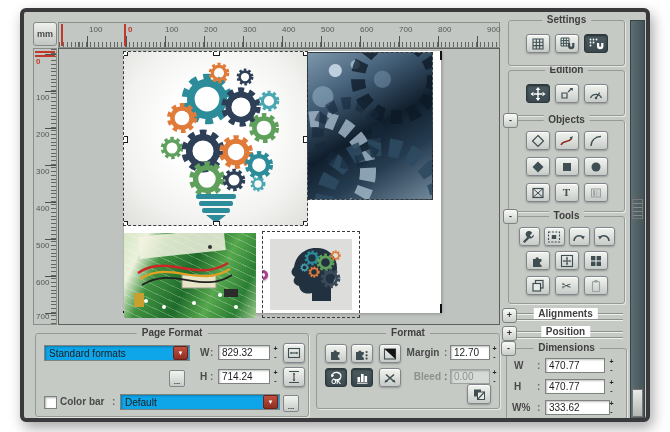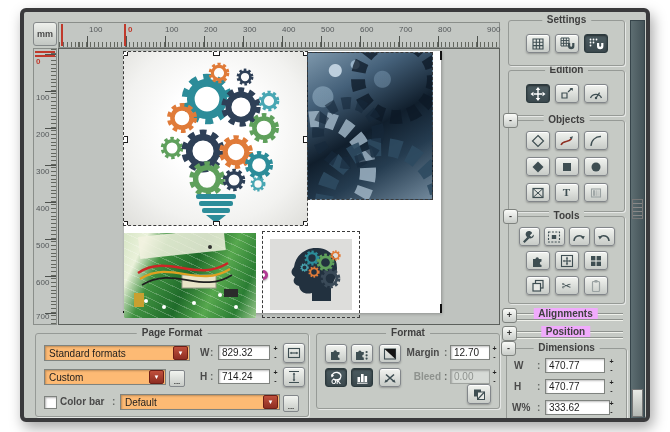--- a/index.html
+++ b/index.html
@@ -53,42 +53,42 @@
   
   .gb{position:absolute;border:1px solid #969a96;border-radius:3px;box-shadow:1px 1px 0 rgba(255,255,255,.55);}
   .gb .gbtitle{position:absolute;top:-7px;left:50%;transform:translateX(-50%);background:#c6cac5;padding:0 5px;
                font:bold 10px "Liberation Sans",sans-serif;color:#3f3f3f;white-space:nowrap;}
   .colbtn{position:absolute;left:-6px;top:-8px;width:13px;height:13px;border:1px solid #7e827e;border-radius:3px;
           background:linear-gradient(#fafbf8,#c8ccc8);font:bold 9px "Liberation Sans",sans-serif;color:#333;
           display:flex;align-items:center;justify-content:center;line-height:1;cursor:pointer;}
   .cheader{position:absolute;height:14px;}
   .cheader::before{content:"";position:absolute;left:4px;right:0;top:5px;height:1px;background:#8e928e;
                    box-shadow:0 1px 0 #eef0ea,0 6px 0 #8e928e,0 7px 0 #eef0ea;}
-  .cheader .gbtitle{position:absolute;top:0;left:50%;transform:translateX(-50%);background:#f0abfc;padding:0 5px;
+  .cheader .gbtitle{position:absolute;top:0;left:50%;transform:translateX(-50%);background:#ffffff;padding:0 5px;
                     font:bold 10px "Liberation Sans",sans-serif;color:#3f3f3f;z-index:1;}
   .cheader .colbtn{top:0;}
   .brow{position:absolute;left:0;width:100%;display:flex;justify-content:center;gap:5px;}
   
   .ibtn{width:24px;height:19px;border:1px solid #82868a;border-radius:3px;background:linear-gradient(#f2f4f0,#c7cbc7);
         box-shadow:inset 0 1px 0 #fff,0 1px 2px rgba(0,0,0,.25);display:flex;align-items:center;justify-content:center;
         color:#3e4e52;cursor:pointer;flex:0 0 auto;box-sizing:border-box;}
   .ibtn.active{background:linear-gradient(#4c5c61,#3b494e);color:#fff;border-color:#2c3a3e;box-shadow:inset 0 1px 2px rgba(0,0,0,.5);}
   .ibtn.dim{color:#9aa2a2;}
   .ibtn .tglyph{font-size:11px;line-height:1;}
   .ibtn .sglyph{font-size:12px;line-height:1;}
   svg.ic{display:block;}
   
   .field{background:#fff;border:1px solid #7f837f;box-shadow:inset 1px 1px 2px rgba(0,0,0,.25);
          font:10px "Liberation Sans",sans-serif;color:#1d1d1d;padding:0 3px;height:15px;box-sizing:border-box;position:absolute;}
   .field.dis{background:#d6dad6;color:#8e928e;border-color:#a0a4a0;}
   .flabel{position:absolute;font:bold 10px "Liberation Sans",sans-serif;color:#4a4a4a;}
   .colon{position:absolute;font:bold 10px "Liberation Sans",sans-serif;color:#6a6e6a;}
   .spin{position:absolute;width:9px;height:15px;display:flex;flex-direction:column;}
   .spin span{flex:1;font:bold 7px "Liberation Sans",sans-serif;color:#222;text-align:center;line-height:7px;cursor:pointer;}
-  .select{position:absolute;height:16px;background:#fdba74;border:1px solid #7f837f;box-shadow:inset 1px 1px 2px rgba(0,0,0,.25);
+  .select{position:absolute;height:16px;background:#0ea5e9;border:1px solid #7f837f;box-shadow:inset 1px 1px 2px rgba(0,0,0,.25);
           display:flex;align-items:center;box-sizing:border-box;cursor:pointer;}
   .select .txt{flex:1;font:10px "Liberation Sans",sans-serif;color:#1d1d1d;padding:0 4px;white-space:nowrap;overflow:hidden;}
   .dd{width:13px;height:12px;margin-right:1px;background:linear-gradient(#c0503c,#8e2e22);border:1px solid #6e1e16;border-radius:2px;
       color:#fff;font-size:6px;display:flex;align-items:center;justify-content:center;flex:0 0 auto;cursor:pointer;}
   .dotsbtn{position:absolute;width:14px;height:15px;border:1px solid #82868a;border-radius:2px;
            background:linear-gradient(#f2f4f0,#c7cbc7);font:bold 8px "Liberation Sans",sans-serif;color:#333;
            display:flex;align-items:flex-end;justify-content:center;line-height:9px;cursor:pointer;}
   .checkbox{position:absolute;width:11px;height:11px;background:#fff;border:1px solid #7f837f;box-shadow:inset 1px 1px 2px rgba(0,0,0,.3);cursor:pointer;}
   
   .sbar{position:absolute;left:606px;top:8px;width:13px;height:398px;background:linear-gradient(90deg,#5d6d71,#44535à);
@@ -471,24 +471,20 @@
     </span>
     <div class="ibtn" style="position:absolute;left:247px;top:9px;width:22px;height:20px">
       <svg class="ic" width="16" height="14" viewBox="0 0 16 14">
         <rect x="2.5" y="2.5" width="11" height="9" fill="none" stroke="currentColor" stroke-width="1.1"></rect>
         <path d="M4.8,7 h6.4" stroke="currentColor" stroke-width="1.2"></path>
         <polygon points="3.6,7 5.6,5.7 5.6,8.3" fill="currentColor"></polygon>
         <polygon points="12.4,7 10.4,5.7 10.4,8.3" fill="currentColor"></polygon>
       </svg>
     </div>
 
-    <div class="select" style="left:8px;top:35px;width:122px">
-      <span class="txt">Custom</span>
-      <span class="dd">▼</span>
-    </div>
     <span class="dotsbtn" style="left:133px;top:36px">...</span>
     <span class="flabel" style="left:164px;top:37px">H</span>
     <span class="colon" style="left:174px;top:37px">:</span>
     <input class="field" style="left: 182px; top: 35px; width: 52px;" readonly="" value="714.24">
     <span class="spin" style="left:235px;top:35px">
       <span>+</span>
       <span>-</span>
     </span>
     <div class="ibtn" style="position:absolute;left:247px;top:33px;width:22px;height:20px">
       <svg class="ic" width="16" height="14" viewBox="0 0 16 14">

